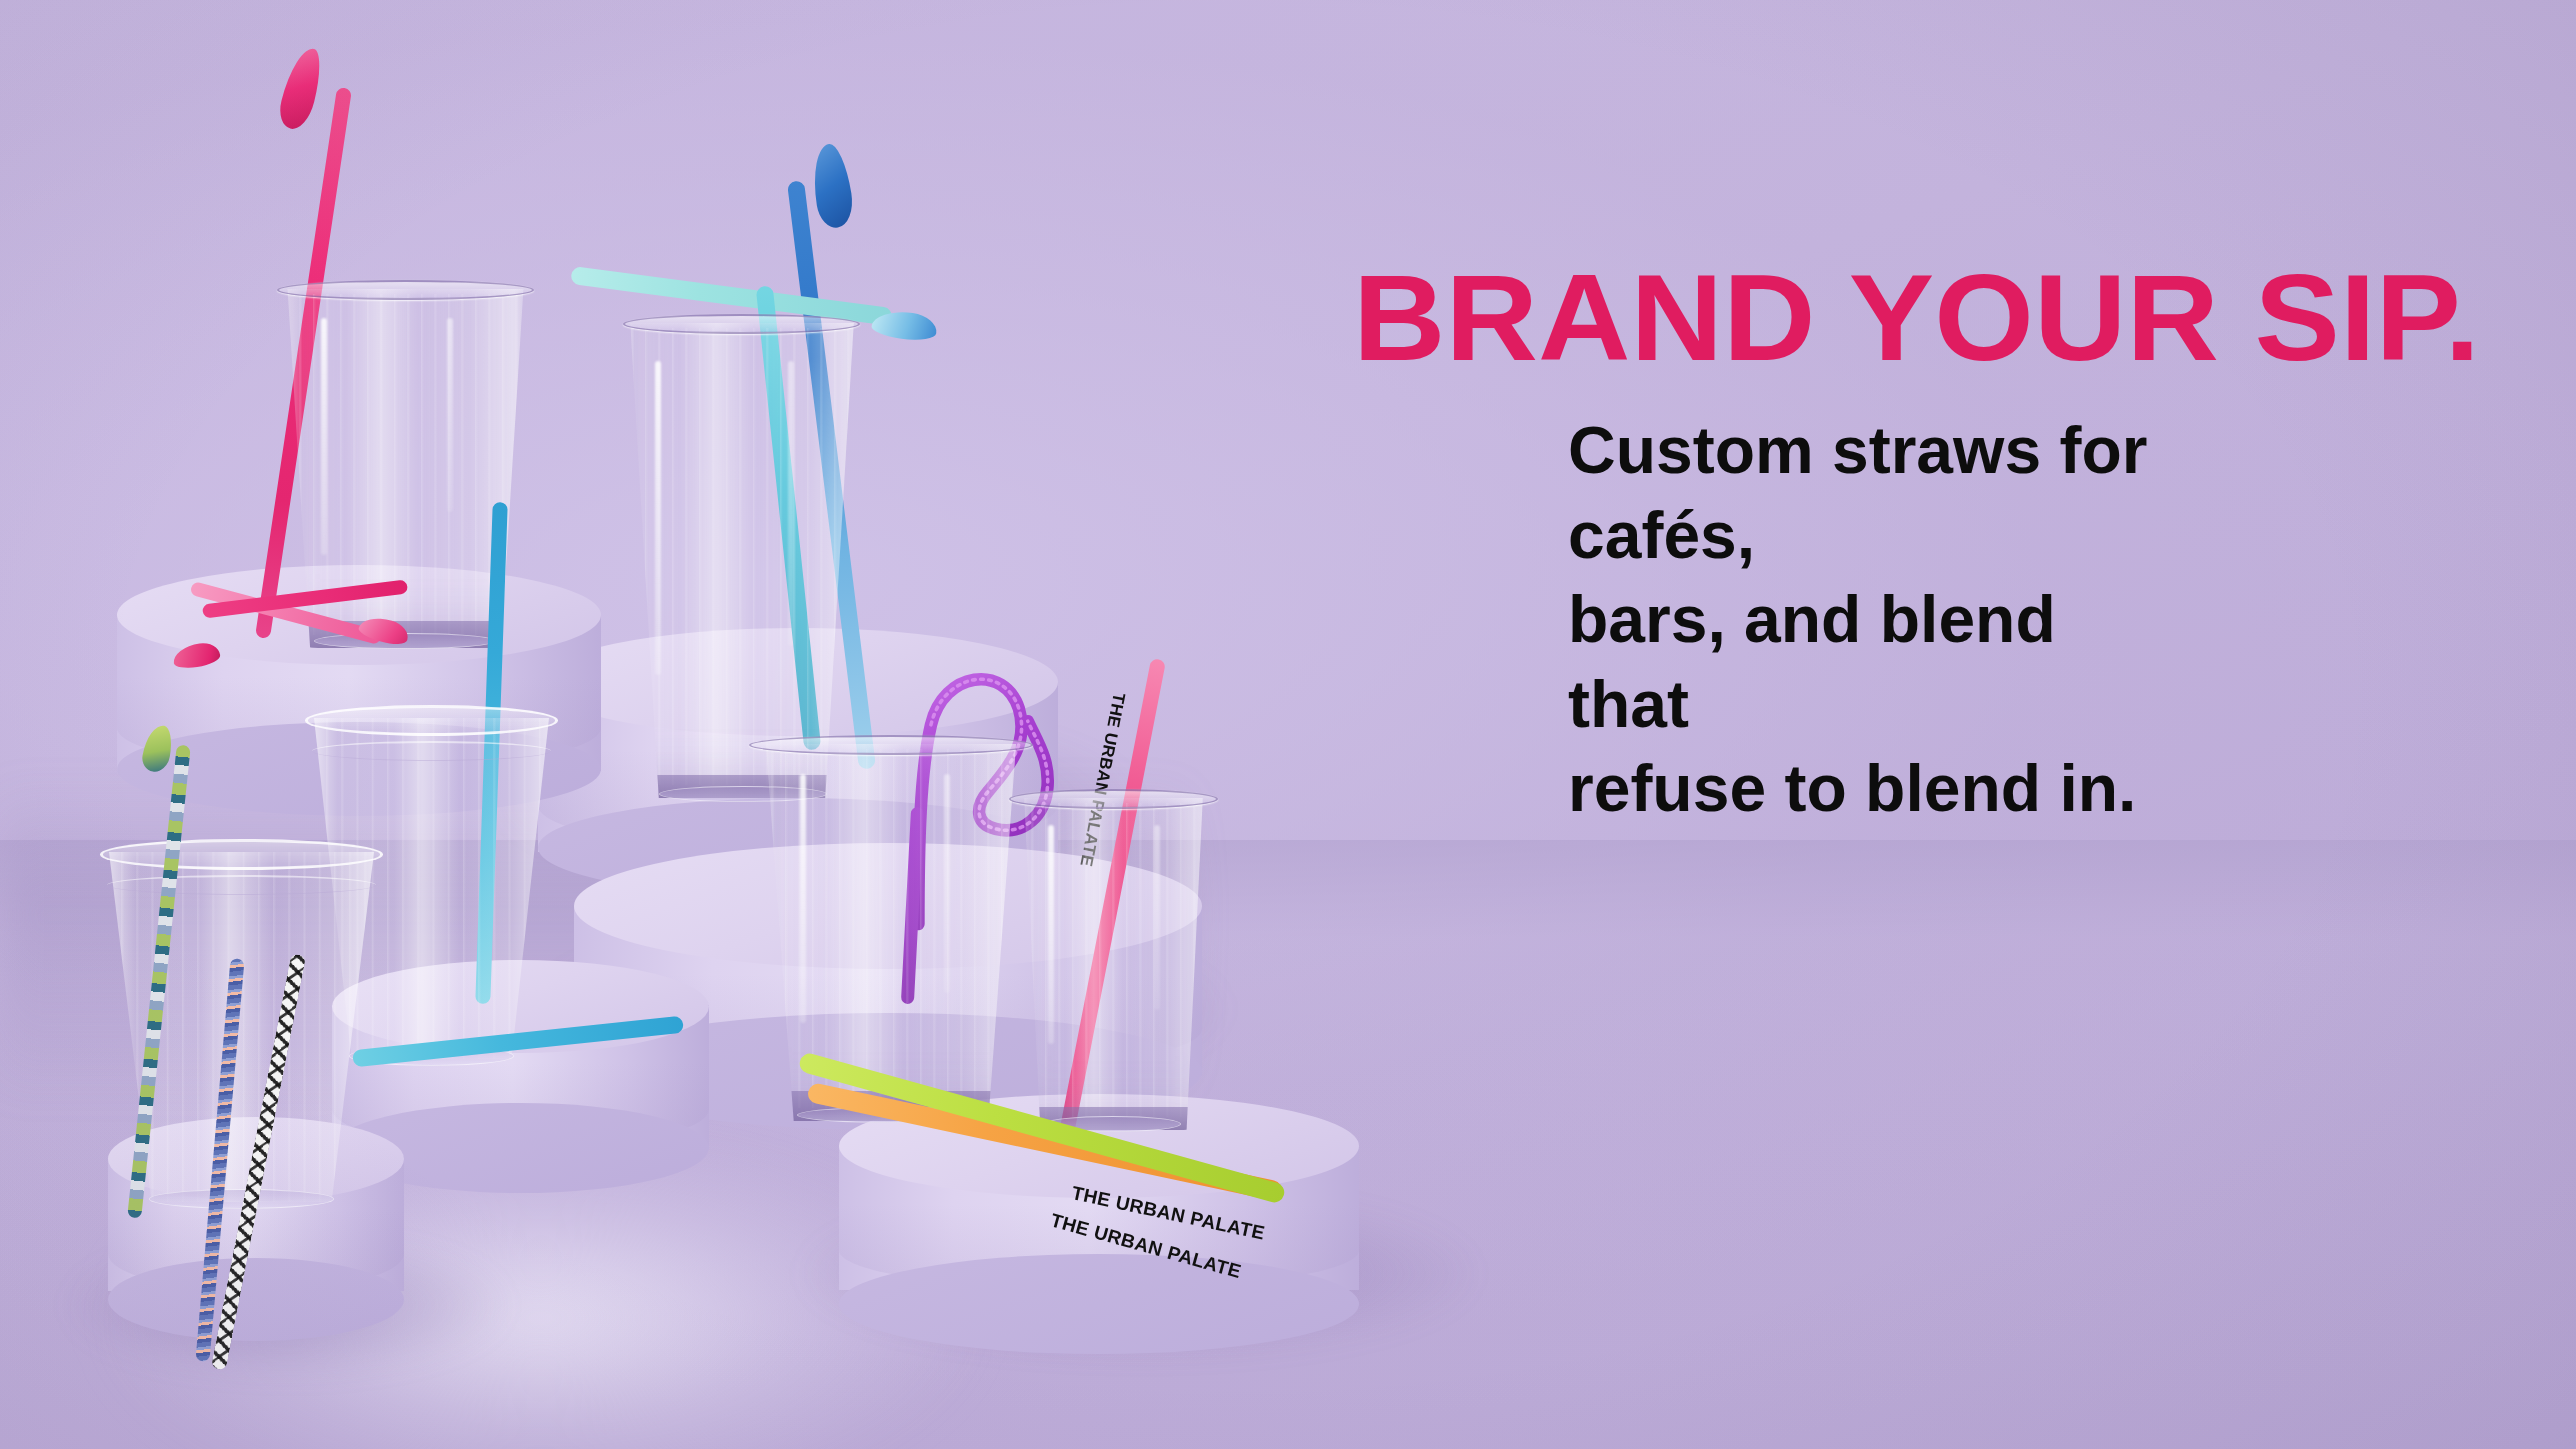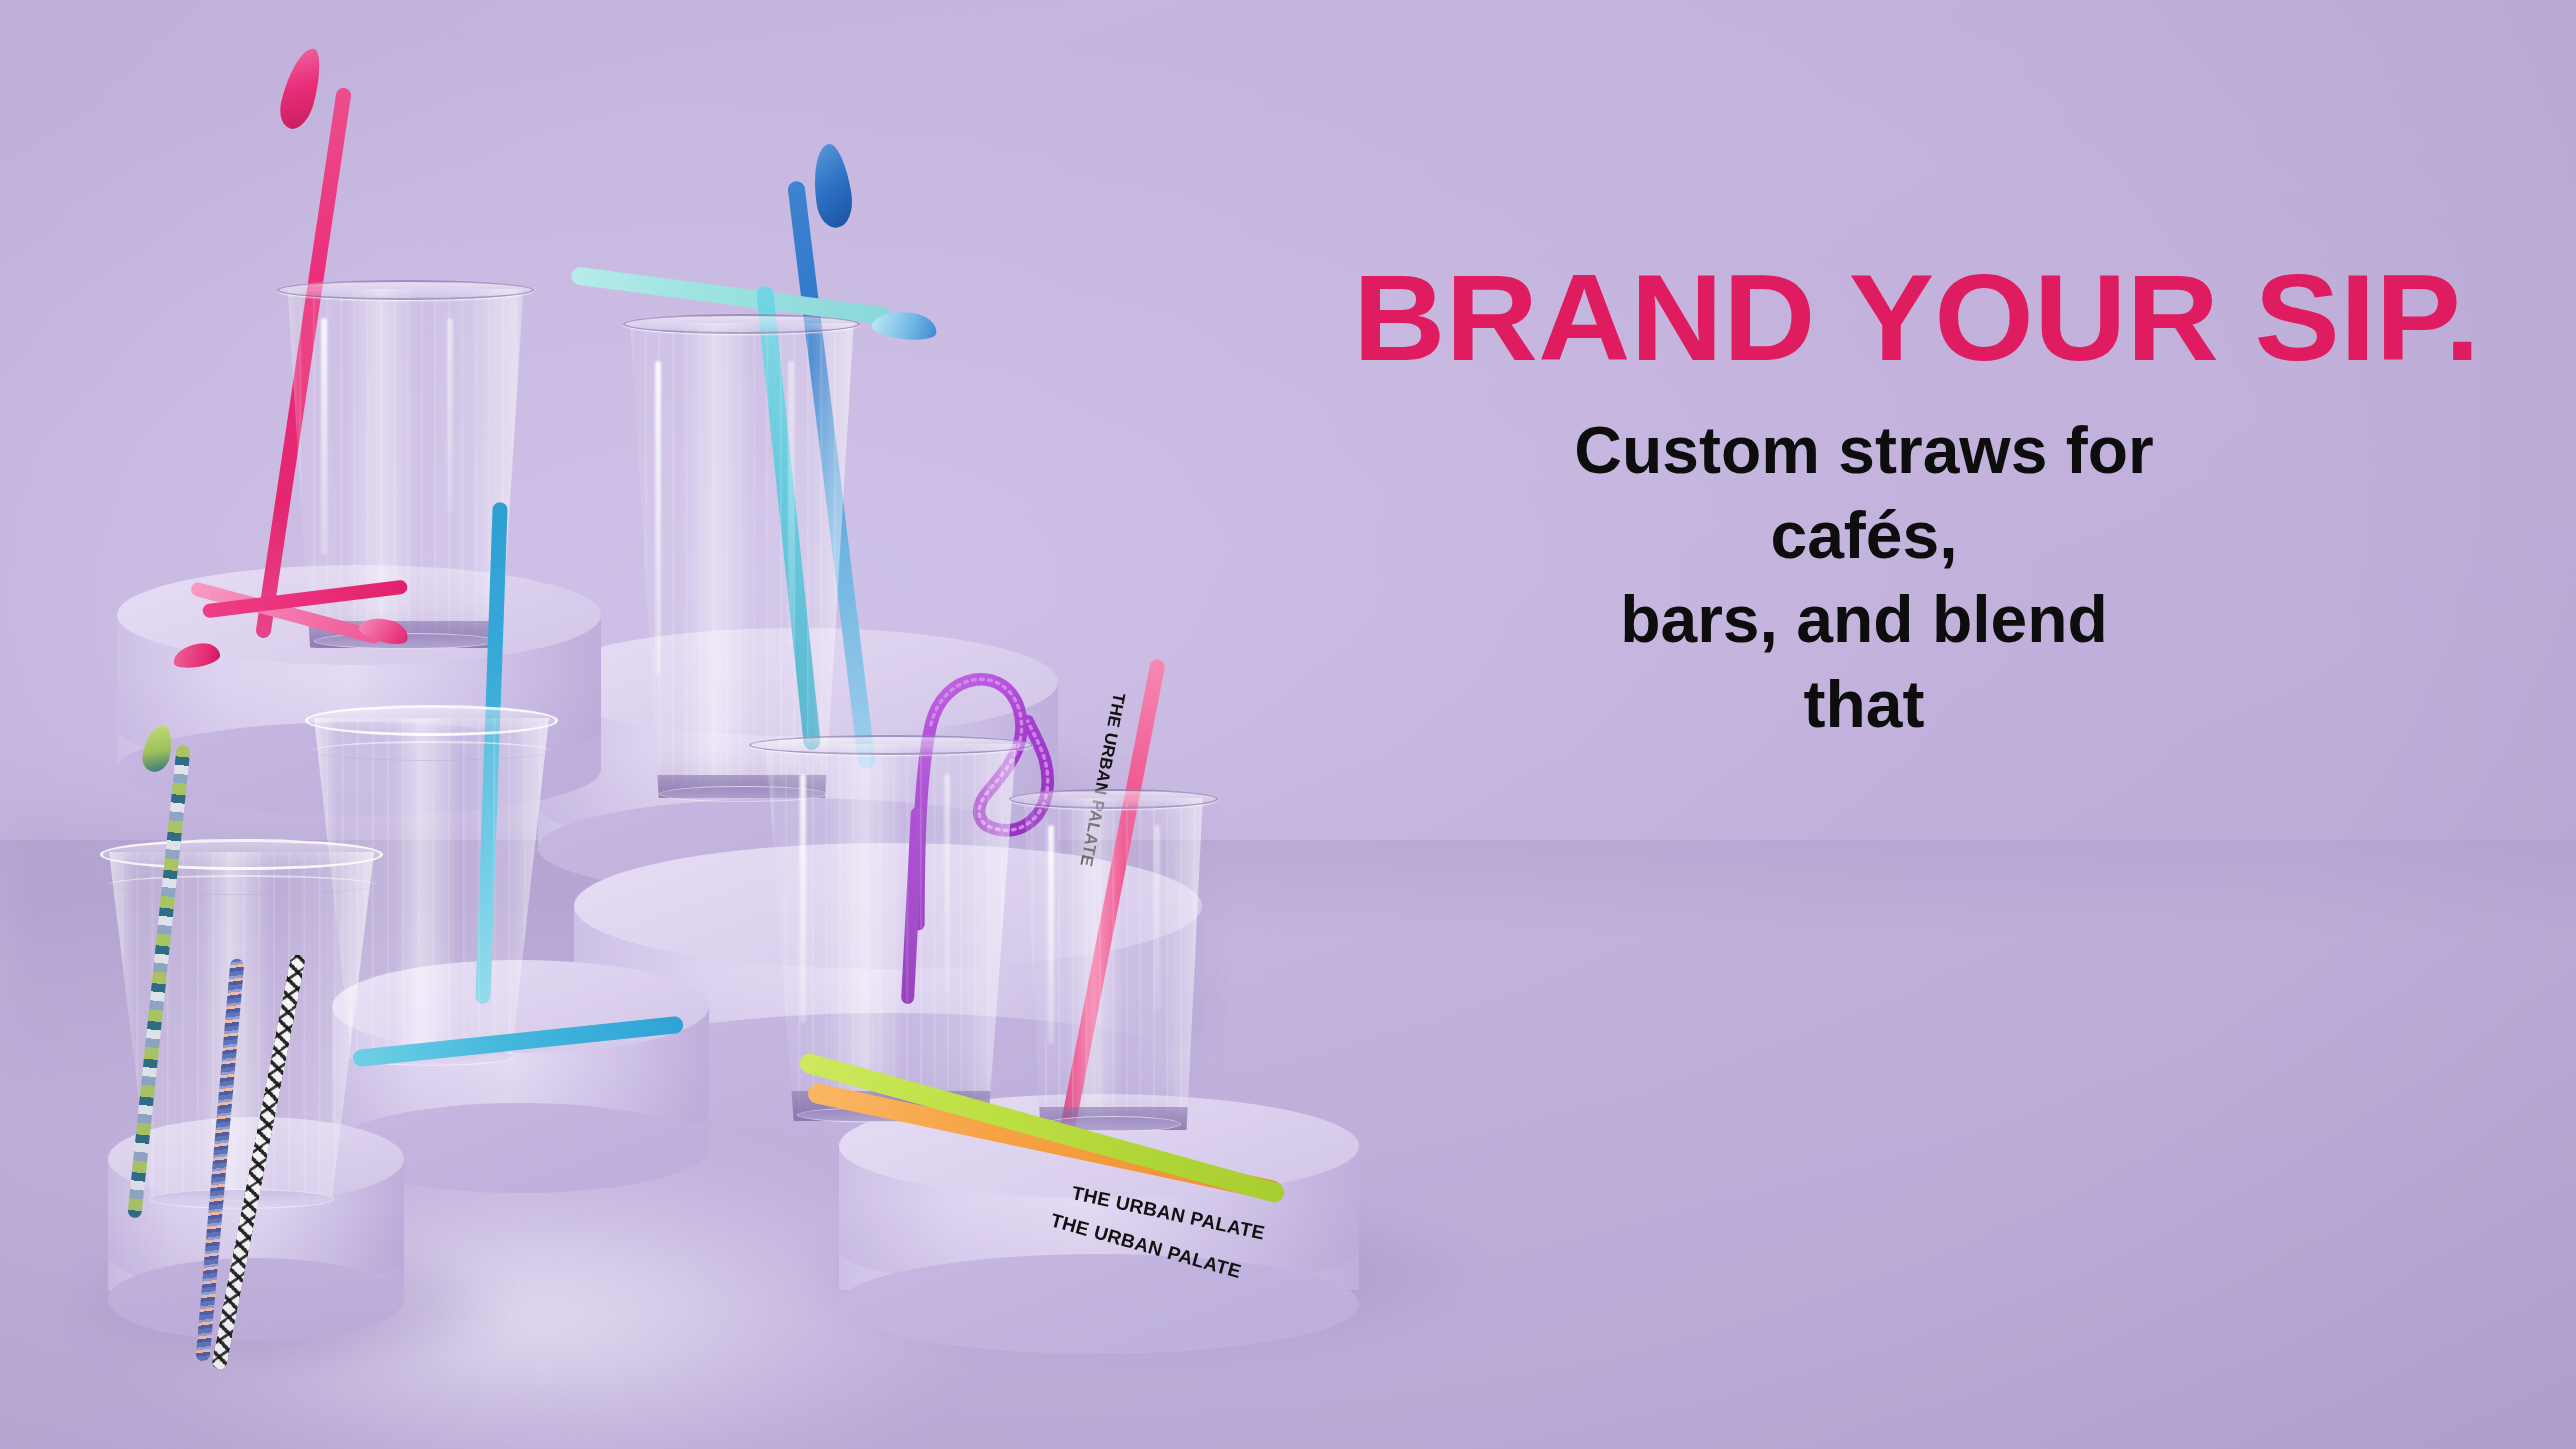--- a/index.html
+++ b/index.html
@@ -203,21 +203,20 @@
   .subcopy {
     margin: 0;
     padding-left: 215px;
     padding-top: 34px;
     font-family: "Liberation Sans Narrow", "Liberation Sans", sans-serif;
     font-weight: 700;
     font-size: 66px;
     line-height: 1.28;
     color: #0D0D0D;
     max-width: 807px;
-    text-align: center;
   }
   .subcopy span { display: block; }
 </style>
 </head>
 <body>
 
 <div class="banner">
 
   <div class="bg-base"></div>
   <div class="bg-floor"></div>
@@ -446,17 +445,18 @@
               transform: rotate(15.5deg);"></div>
   <div class="label-text" style="left:1051px; top:1209px; font-size:19px; transform: rotate(15.5deg);">THE URBAN PALATE</div>
 
   <div class="bg-vignette"></div>
 
   <div class="copy">
     <h1 class="headline">BRAND YOUR SIP.</h1>
     <p class="subcopy">
       <span>Custom straws for cafés,</span>
       <span>bars, and blend that</span>
+      <span>refuse to blend in.</span>
     </p>
   </div>
 
 </div>
 
 
 </body></html>

